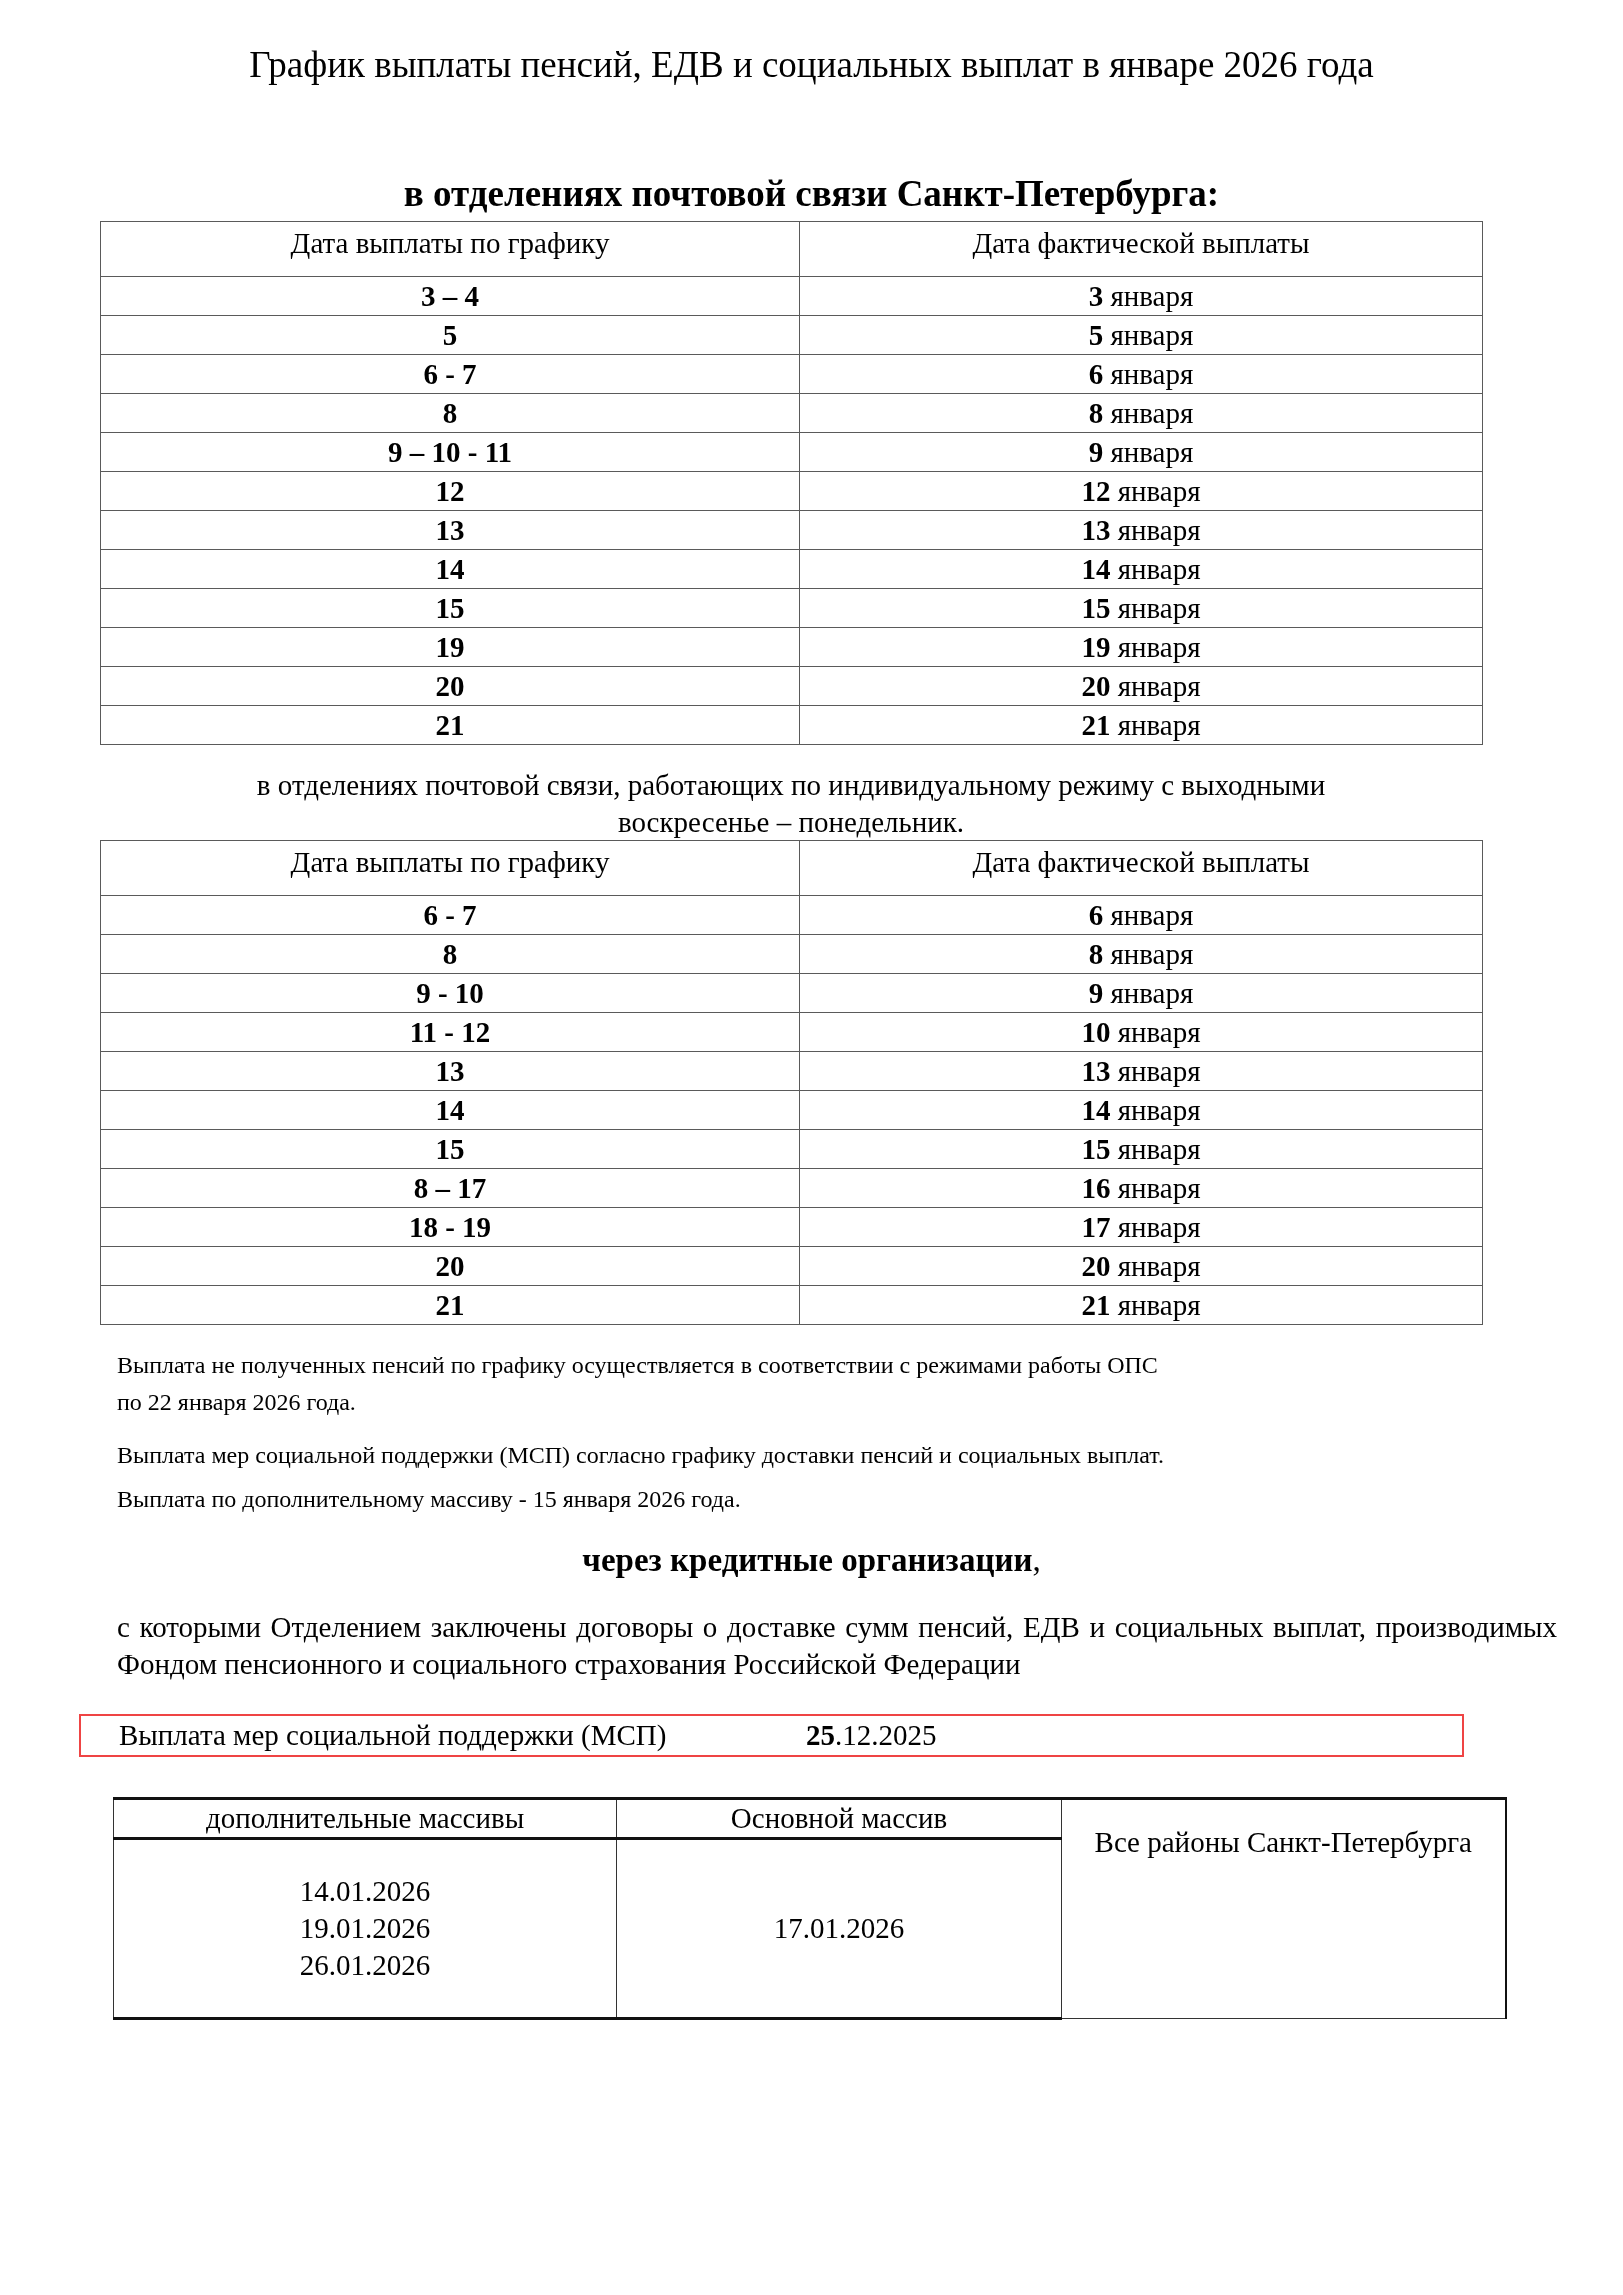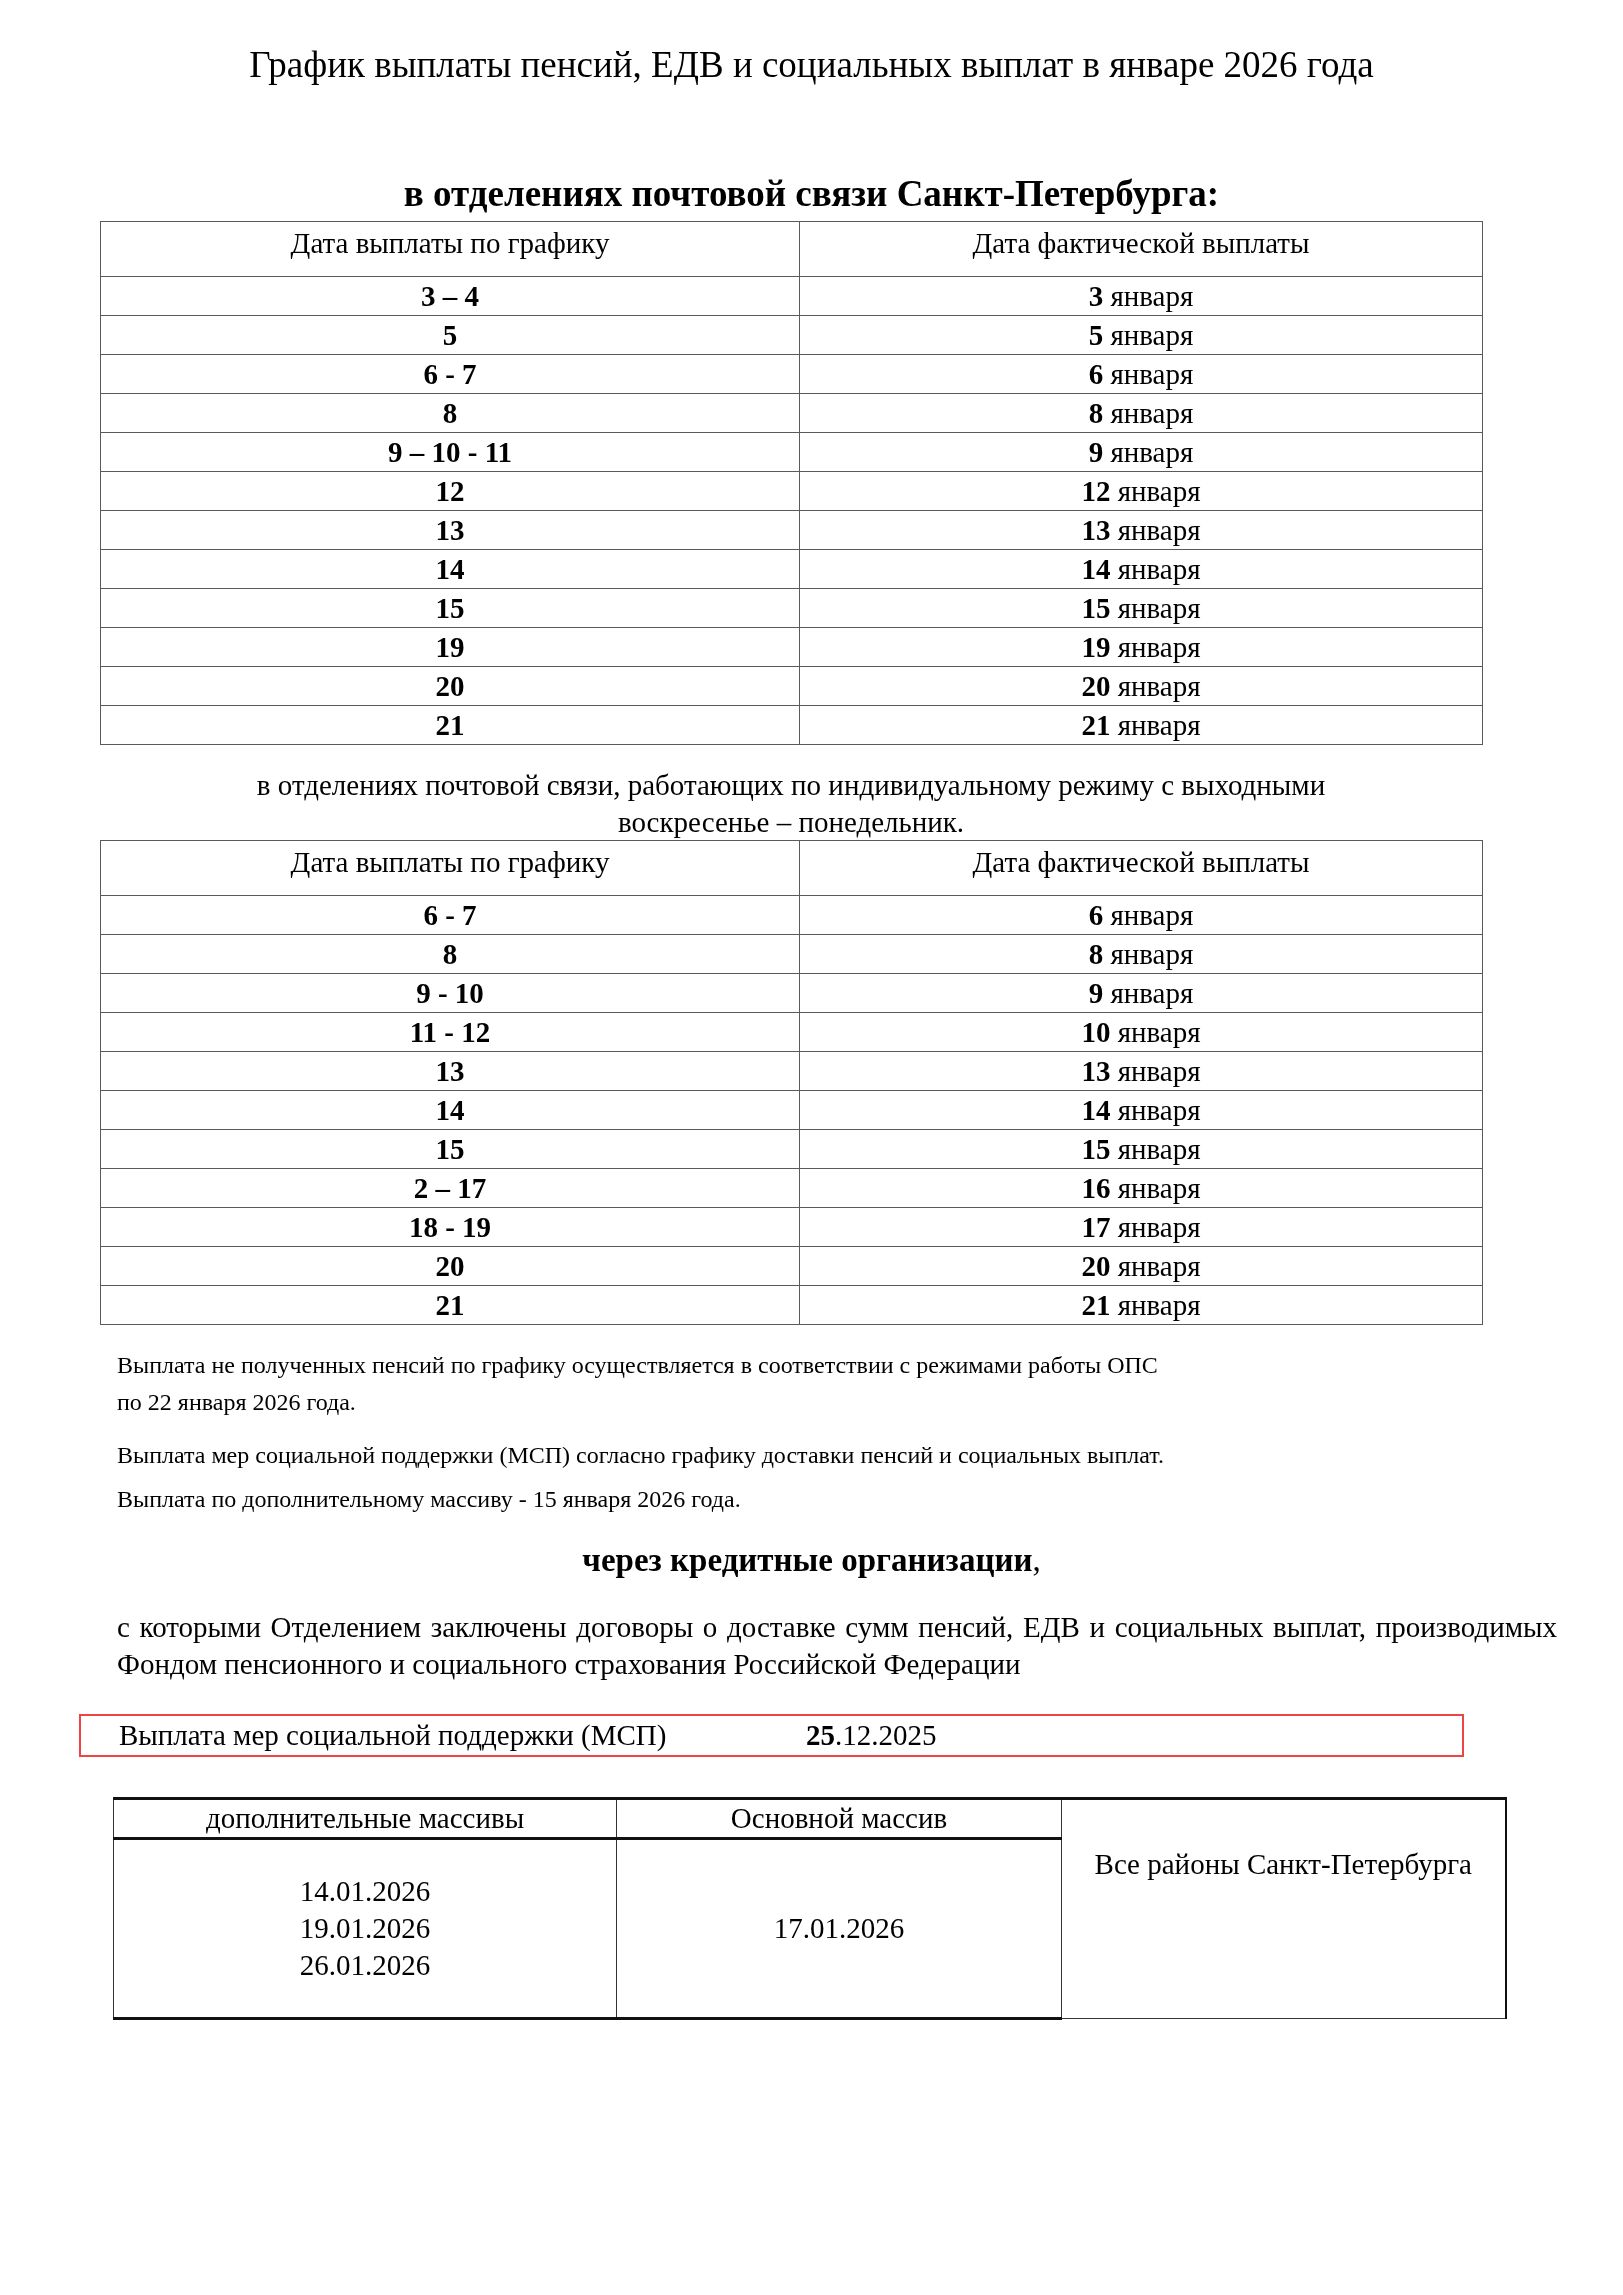--- a/index.html
+++ b/index.html
@@ -67,21 +67,21 @@
     table.credit td {
       border: 1.3px solid #333; padding: 0; text-align: center;
     }
     table.credit tr.outer-top td { border-top: 3.3px solid #111; }
     table.credit tr.outer-bot td { border-bottom: 3.3px solid #111; }
     table.credit col.k1 { width: 503px; }
     table.credit col.k2 { width: 445px; }
     table.credit col.k3 { width: 444px; }
     table.credit td.hdr { height: 37px; vertical-align: middle; line-height: 37px; }
     table.credit td.hdr-row-sep { border-bottom: 3.3px solid #111; }
-    table.credit td.districts { vertical-align: top; padding-top: 46px; line-height: 37px; border-left: 1.3px solid #333; border-right: 2.6px solid #111; }
+    table.credit td.districts { vertical-align: top; padding-top: 24px; line-height: 37px; border-left: 1.3px solid #333; border-right: 2.6px solid #111; }
     table.credit td.extra-dates { vertical-align: middle; line-height: 37px; }
     table.credit td.extra-dates div { display: block; }
     table.credit td.main-date { vertical-align: middle; }
   </style>
 </head>
 <body>
 
 <div class="abs title">График выплаты пенсий, ЕДВ и социальных выплат в январе 2026 года</div>
 <div class="abs subtitle">в отделениях почтовой связи Санкт-Петербурга:</div>
 
@@ -187,21 +187,21 @@
       </tr>
       <tr>
         <td class="b">14</td>
         <td><b>14</b><span> января</span></td>
       </tr>
       <tr>
         <td class="b">15</td>
         <td><b>15</b><span> января</span></td>
       </tr>
       <tr>
-        <td class="b">2 – 17</td>
+        <td class="b">8 – 17</td>
         <td><b>16</b><span> января</span></td>
       </tr>
       <tr>
         <td class="b">18 - 19</td>
         <td><b>17</b><span> января</span></td>
       </tr>
       <tr>
         <td class="b">20</td>
         <td><b>20</b><span> января</span></td>
       </tr>

